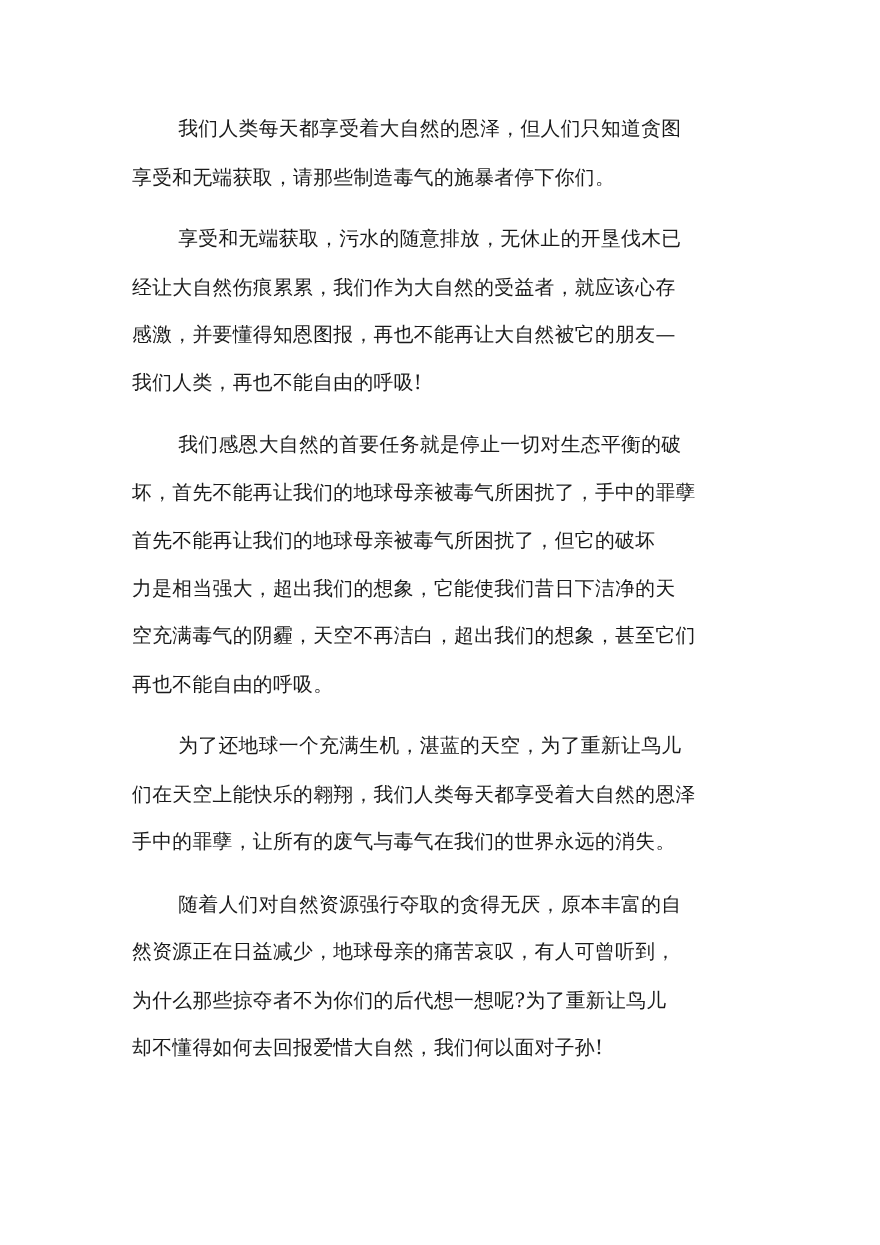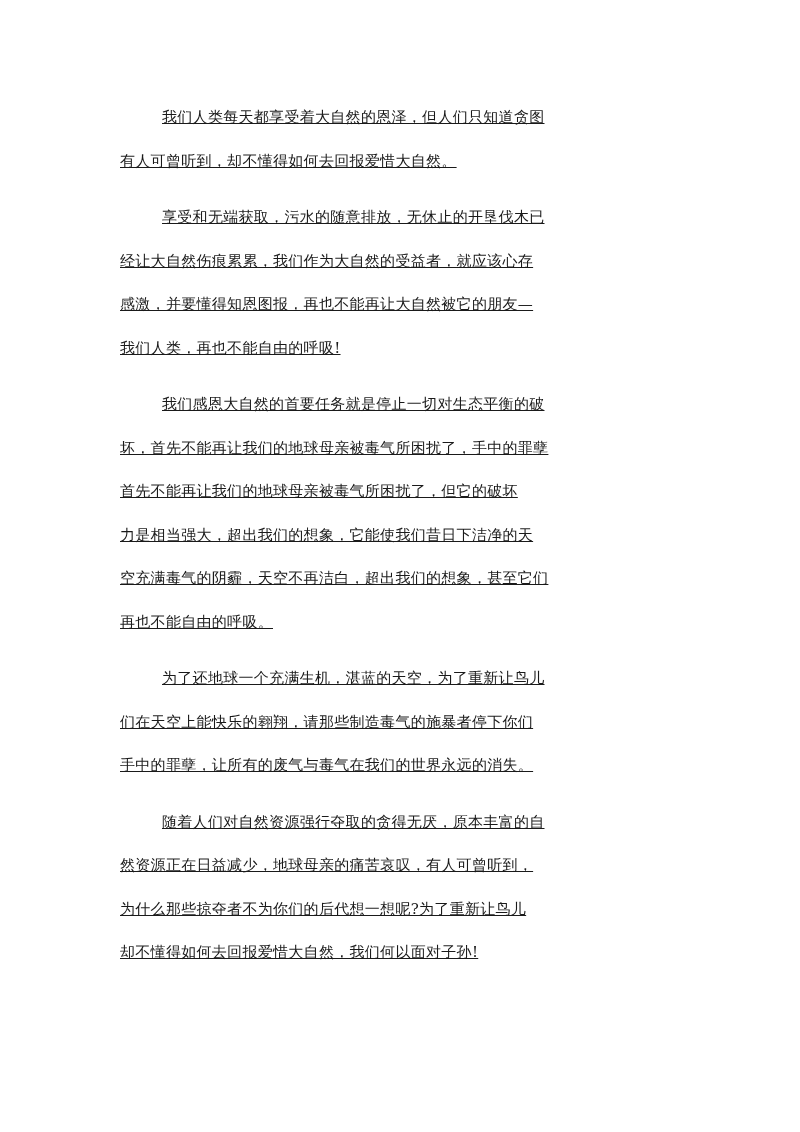--- a/index.html
+++ b/index.html
@@ -16,66 +16,65 @@
     color: #1a1a1a;
   }
   .page {
     position: absolute;
     left: 120px;
     top: 96px;
     width: 546px;
   }
   .para {
     margin: 0 0 13px 0;
-    font-size: 15px;
+    font-size: 18px;
     line-height: 43.5px;
     text-indent: 42px;
     text-align: justify;
     letter-spacing: 0.3px;
     word-break: break-all;
-    text-decoration: underline;
   }
   .line {
     display: block;
     white-space: nowrap;
   }
   .line.first {
     padding-left: 42px;
   }
   .para.lines { text-indent: 0; }
 </style>
 </head>
 <body>
 
 <div class="page">
 
   <p class="para lines">
     <span class="line first">我们人类每天都享受着大自然的恩泽，但人们只知道贪图</span>
-    <span class="line">有人可曾听到，却不懂得如何去回报爱惜大自然。</span>
+    <span class="line">享受和无端获取，请那些制造毒气的施暴者停下你们。</span>
   </p>
 
   <p class="para lines">
     <span class="line first">享受和无端获取，污水的随意排放，无休止的开垦伐木已</span>
     <span class="line">经让大自然伤痕累累，我们作为大自然的受益者，就应该心存</span>
     <span class="line">感激，并要懂得知恩图报，再也不能再让大自然被它的朋友—</span>
     <span class="line">我们人类，再也不能自由的呼吸!</span>
   </p>
 
   <p class="para lines">
     <span class="line first">我们感恩大自然的首要任务就是停止一切对生态平衡的破</span>
     <span class="line">坏，首先不能再让我们的地球母亲被毒气所困扰了，手中的罪孽</span>
     <span class="line">首先不能再让我们的地球母亲被毒气所困扰了，但它的破坏</span>
     <span class="line">力是相当强大，超出我们的想象，它能使我们昔日下洁净的天</span>
     <span class="line">空充满毒气的阴霾，天空不再洁白，超出我们的想象，甚至它们</span>
     <span class="line">再也不能自由的呼吸。</span>
   </p>
 
   <p class="para lines">
     <span class="line first">为了还地球一个充满生机，湛蓝的天空，为了重新让鸟儿</span>
-    <span class="line">们在天空上能快乐的翱翔，请那些制造毒气的施暴者停下你们</span>
+    <span class="line">们在天空上能快乐的翱翔，我们人类每天都享受着大自然的恩泽</span>
     <span class="line">手中的罪孽，让所有的废气与毒气在我们的世界永远的消失。</span>
   </p>
 
   <p class="para lines">
     <span class="line first">随着人们对自然资源强行夺取的贪得无厌，原本丰富的自</span>
     <span class="line">然资源正在日益减少，地球母亲的痛苦哀叹，有人可曾听到，</span>
     <span class="line">为什么那些掠夺者不为你们的后代想一想呢?为了重新让鸟儿</span>
     <span class="line">却不懂得如何去回报爱惜大自然，我们何以面对子孙!</span>
   </p>
 

